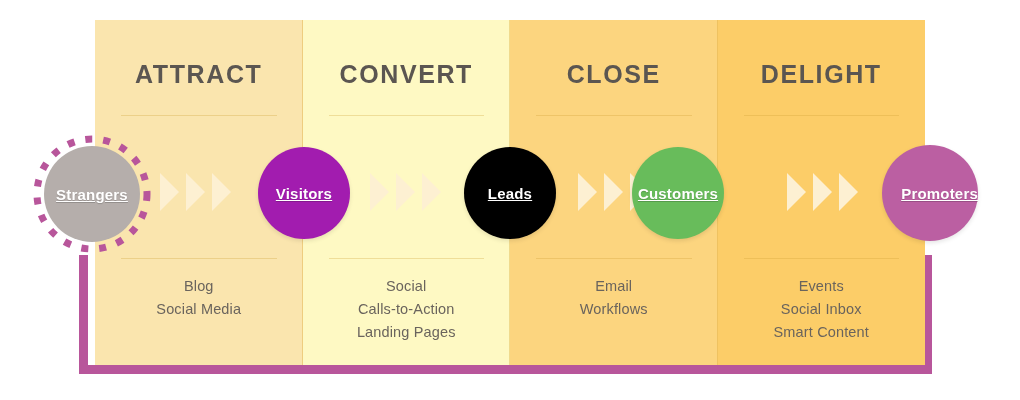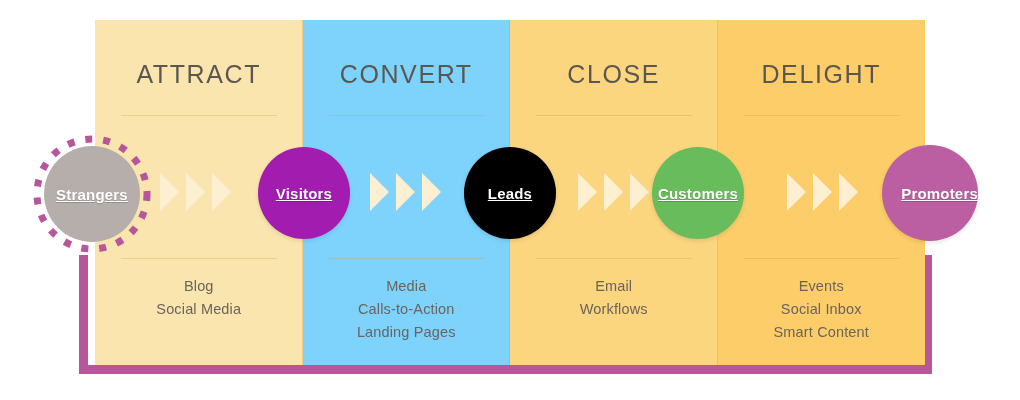--- a/index.html
+++ b/index.html
@@ -44,38 +44,38 @@
     display: flex;
   }
   .column {
     position: relative;
     width: 207.5px;
     height: 100%;
     box-sizing: border-box;
     padding-top: 42px;
   }
   .col-attract  { background: #fae5ae; }
-  .col-convert  { background: #7dd3fc; }
+  .col-convert  { background: #fef9c3; }
   .col-close    { background: #fcd57f; }
   .col-delight  { background: #fccd68; }
 
   .col-divider {
     position: absolute;
     top: 0;
     right: 0;
     width: 1px;
     height: 100%;
     background: rgba(214, 160, 40, .35);
   }
 
   .stage-title {
     text-align: center;
     font-size: 25px;
     letter-spacing: 1.6px;
-    font-weight: 400;
+    font-weight: 700;
     color: #5b5651;
     line-height: 1;
   }
 
   .rule {
     position: absolute;
     left: 26px;
     right: 26px;
     height: 1px;
     background: rgba(206, 158, 54, .30);
@@ -124,21 +124,21 @@
     font-weight: bold;
     font-size: 15px;
     letter-spacing: .2px;
     text-shadow: 0 1px 1px rgba(0,0,0,.18);
     box-shadow: 0 2px 4px rgba(0,0,0,.10);
     text-decoration: underline;
   }
   .node-strangers { width: 96px;  height: 96px;  left: 44px;  top: 146px; background: #b5aeab; box-shadow: none; }
   .node-visitors  { width: 92px;  height: 92px;  left: 258px; top: 147px; background: #a21caf; }
   .node-leads     { width: 92px;  height: 92px;  left: 464px; top: 147px; background: #000000; }
-  .node-customers { width: 92px;  height: 92px;  left: 652px; top: 147px; background: #68bc5b; }
+  .node-customers { width: 92px;  height: 92px;  left: 632px; top: 147px; background: #68bc5b; }
   .node-promoters { width: 96px;  height: 96px;  left: 882px; top: 145px; background: #bb5fa2; justify-content: flex-end; }
 
   
   .dashed-ring {
     position: absolute;
     left: 32px;
     top: 134px;
     width: 120px;
     height: 120px;
     pointer-events: none;
@@ -171,21 +171,21 @@
         <div class="tool-item">Social Media</div>
       </div>
       <div class="col-divider"></div>
     </div>
 
     <div class="column col-convert">
       <div class="stage-title">CONVERT</div>
       <div class="rule rule-top"></div>
       <div class="rule rule-bottom"></div>
       <div class="tool-list">
-        <div class="tool-item">Media</div>
+        <div class="tool-item">Social</div>
         <div class="tool-item">Calls-to-Action</div>
         <div class="tool-item">Landing Pages</div>
       </div>
       <div class="col-divider"></div>
     </div>
 
     <div class="column col-close">
       <div class="stage-title">CLOSE</div>
       <div class="rule rule-top"></div>
       <div class="rule rule-bottom"></div>

